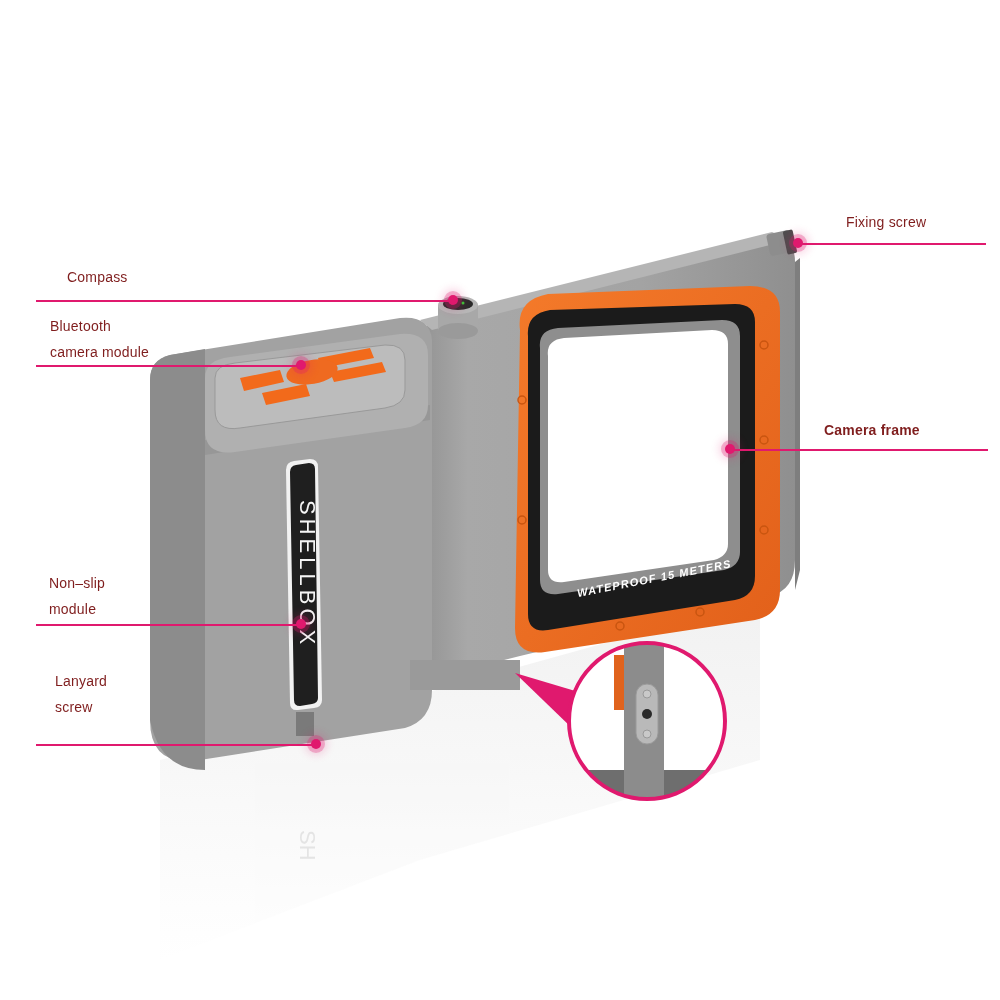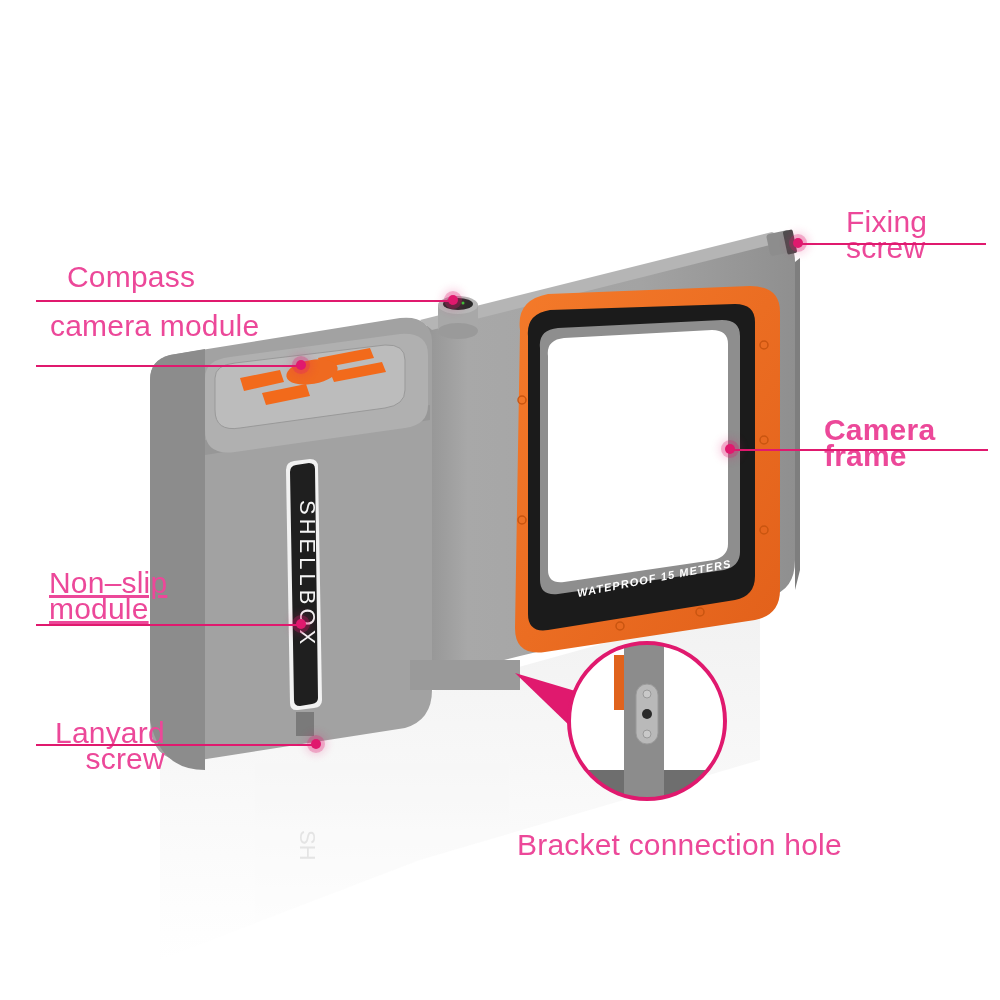--- a/index.html
+++ b/index.html
@@ -1,19 +1,19 @@
 <!DOCTYPE html>
 <html><head>
 <meta charset="utf-8">
 <style>
   html, body { margin:0; padding:0; background:#ffffff; }
   body { width:1000px; height:1000px; position:relative; overflow:hidden;
          font-family:"Liberation Sans", "DejaVu Sans", sans-serif; color:#1a1a1a; }
   .canvas { position:absolute; inset:0; }
-  .label { position:absolute; font-size:30px; line-height:26px; color:#ec4899; font-weight:300; letter-spacing:0.2px; }
+  .label { position:absolute; font-size:14px; line-height:26px; color:#7f1d1d; font-weight:300; letter-spacing:0.2px; }
   .leader { position:absolute; height:1.5px; background:#e0196e; }
   .dot { position:absolute; width:10px; height:10px; border-radius:50%; background:#e0196e;
          box-shadow:0 0 0 4px rgba(224,25,110,0.28), 0 0 8px 6px rgba(224,25,110,0.18); transform:translate(-50%,-50%); }
   svg { position:absolute; left:0; top:0; }
 </style>
 </head>
 <body>
 
 <div class="canvas">
 
@@ -118,41 +118,41 @@
       <circle cx="647" cy="734" r="4" fill="#c9c9c9" stroke="#999"></circle>
     </g>
     <circle cx="647" cy="721" r="78" fill="none" stroke="#e0196e" stroke-width="4"></circle>
   </svg>
 
   <div class="label" style="left:47px;top:264px;margin-left:20px;">Compass</div>
   <div class="leader" style="left:36px;top:300px;width:418px;"></div>
   <div class="dot" style="left:453px;top:300px;"></div>
 
   <div class="label" style="left:50px;top:313px;">
+    <div>Bluetooth</div>
     <div>camera module</div>
   </div>
   <div class="leader" style="left:36px;top:365px;width:265px;"></div>
   <div class="dot" style="left:301px;top:365px;"></div>
 
   <div class="label" style="left:846px;top:209px;">Fixing screw</div>
   <div class="leader" style="left:798px;top:243px;width:188px;"></div>
   <div class="dot" style="left:798px;top:243px;"></div>
 
   <div class="label" style="left:824px;top:417px;font-weight:bold;">Camera frame</div>
   <div class="leader" style="left:730px;top:449px;width:258px;"></div>
   <div class="dot" style="left:730px;top:449px;"></div>
 
-  <div class="label" style="left:49px;top:570px;text-decoration:underline;">
+  <div class="label" style="left:49px;top:570px;">
     <div>Non–slip</div>
     <div>module</div>
   </div>
   <div class="leader" style="left:36px;top:624px;width:265px;"></div>
   <div class="dot" style="left:301px;top:624px;"></div>
 
-  <div class="label" style="left:55px;top:720px;text-align:right;">
+  <div class="label" style="left:55px;top:668px;">
     <div>Lanyard</div>
     <div>screw</div>
   </div>
   <div class="leader" style="left:36px;top:744px;width:280px;"></div>
   <div class="dot" style="left:316px;top:744px;"></div>
 
-  <div class="label" style="left:517px;top:832px;">Bracket connection hole</div>
 </div>
 
 </body></html>

